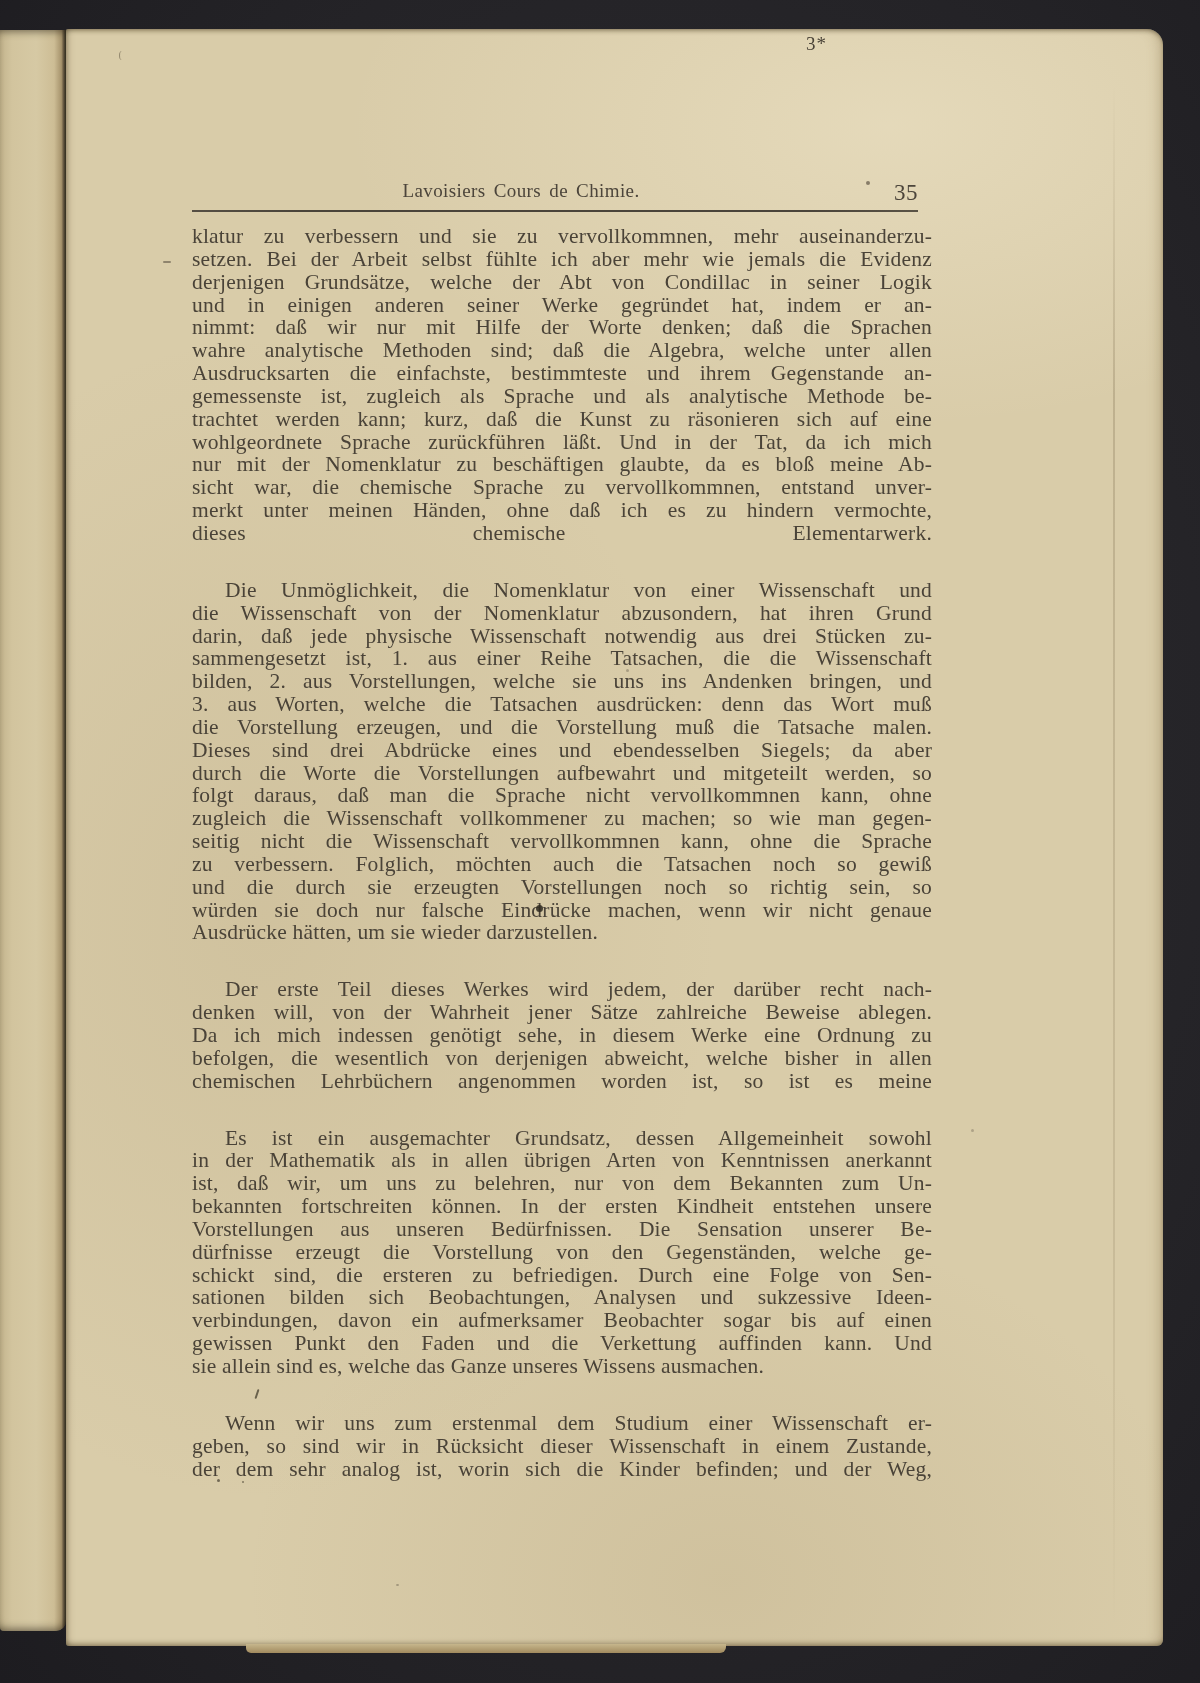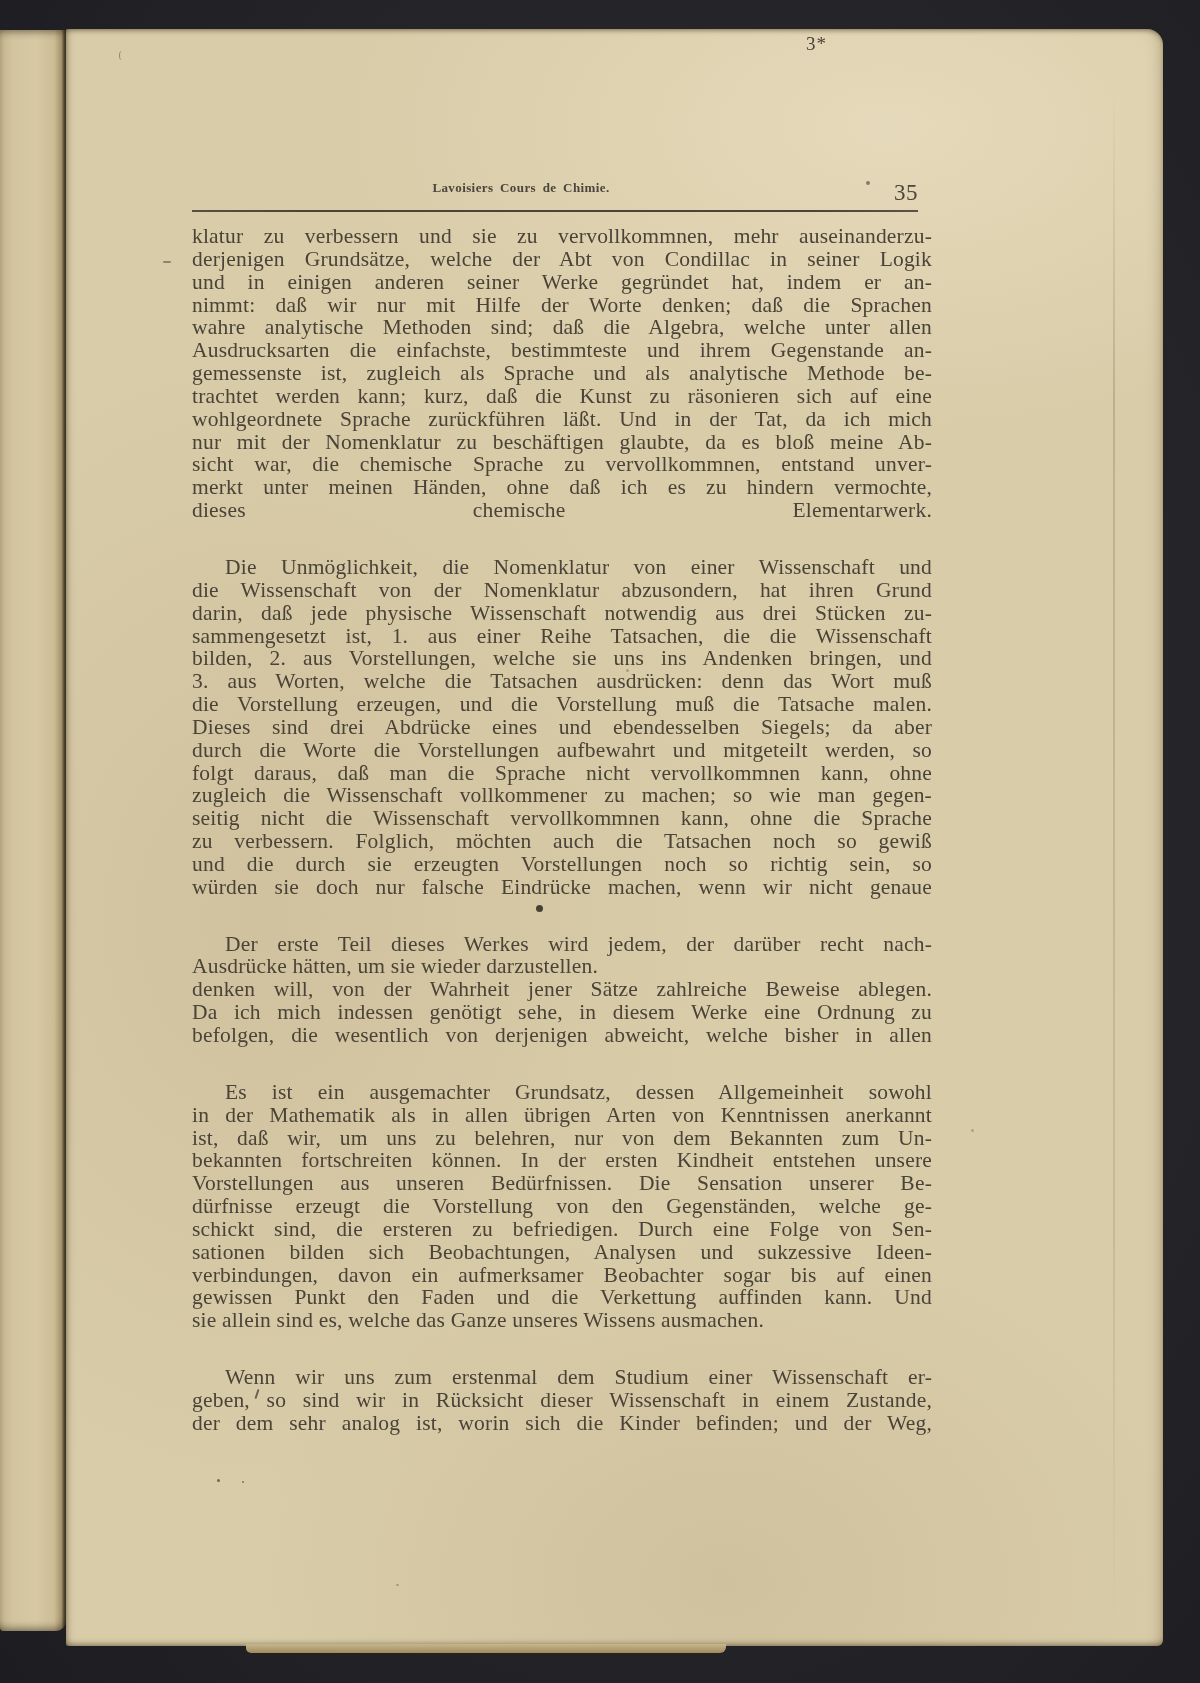--- a/index.html
+++ b/index.html
@@ -51,21 +51,21 @@
   }
   
   .under-sliver{
     position:absolute;left:180px;bottom:-7px;width:480px;height:9px;
     background:linear-gradient(180deg,#c6b68c,#a18a5e);
     border-radius:0 0 6px 5px;
   }
   .textblock{position:absolute;left:126px;top:0;width:740px;}
   .running-title{
     position:absolute;top:151px;left:329px;transform:translateX(-50%);
-    font-size:13px;color:#4c453b;letter-spacing:.4px;word-spacing:3px;white-space:nowrap;font-weight:bold;
+    font-size:19px;color:#4c453b;letter-spacing:.4px;word-spacing:3px;white-space:nowrap;
   }
   .page-number{
     position:absolute;top:151px;right:14px;
     font-size:23px;color:#4c453b;letter-spacing:.5px;
   }
   .rule{
     position:absolute;top:181px;left:0;width:726px;height:2px;
     background:linear-gradient(90deg,#564f44,#4a443a 15%,#4a443a 85%,#5a5346);
   }
   .body-text{
@@ -102,20 +102,21 @@
   <div class="deckle"></div>
   <div class="crease-vert"></div>
   <div class="under-sliver"></div>
 
   <div class="textblock">
     <span class="running-title">Lavoisiers Cours de Chimie.</span>
     <span class="page-number">35</span>
     <div class="rule"></div>
     <div class="body-text">
         <div class="bl">klatur zu verbessern und sie zu vervollkommnen, mehr auseinanderzu-</div>
+        <div class="bl">setzen.  Bei der Arbeit selbst fühlte ich aber mehr wie jemals die Evidenz</div>
         <div class="bl">derjenigen Grundsätze, welche der Abt von Condillac in seiner Logik</div>
         <div class="bl">und in einigen anderen seiner Werke gegründet hat, indem er an-</div>
         <div class="bl">nimmt: daß wir nur mit Hilfe der Worte denken; daß die Sprachen</div>
         <div class="bl">wahre analytische Methoden sind; daß die Algebra, welche unter allen</div>
         <div class="bl">Ausdrucksarten die einfachste, bestimmteste und ihrem Gegenstande an-</div>
         <div class="bl">gemessenste ist, zugleich als Sprache und als analytische Methode be-</div>
         <div class="bl">trachtet werden kann; kurz, daß die Kunst zu räsonieren sich auf eine</div>
         <div class="bl">wohlgeordnete Sprache zurückführen läßt.  Und in der Tat, da ich mich</div>
         <div class="bl">nur mit der Nomenklatur zu beschäftigen glaubte, da es bloß meine Ab-</div>
         <div class="bl">sicht war, die chemische Sprache zu vervollkommnen, entstand unver-</div>
@@ -129,25 +130,26 @@
         <div class="bl">3. aus Worten, welche die Tatsachen ausdrücken: denn das Wort muß</div>
         <div class="bl">die Vorstellung erzeugen, und die Vorstellung muß die Tatsache malen.</div>
         <div class="bl">Dieses sind drei Abdrücke eines und ebendesselben Siegels; da aber</div>
         <div class="bl">durch die Worte die Vorstellungen aufbewahrt und mitgeteilt werden, so</div>
         <div class="bl">folgt daraus, daß man die Sprache nicht vervollkommnen kann, ohne</div>
         <div class="bl">zugleich die Wissenschaft vollkommener zu machen; so wie man gegen-</div>
         <div class="bl">seitig nicht die Wissenschaft vervollkommnen kann, ohne die Sprache</div>
         <div class="bl">zu verbessern.  Folglich, möchten auch die Tatsachen noch so gewiß</div>
         <div class="bl">und die durch sie erzeugten Vorstellungen noch so richtig sein, so</div>
         <div class="bl">würden sie doch nur falsche Eindrücke machen, wenn wir nicht genaue</div>
+        <div class="bl parend">Ausdrücke hätten, um sie wieder darzustellen.</div>
         <div class="bl indent">Der erste Teil dieses Werkes wird jedem, der darüber recht nach-</div>
-        <div class="bl parend">Ausdrücke hätten, um sie wieder darzustellen.</div>
         <div class="bl">denken will, von der Wahrheit jener Sätze zahlreiche Beweise ablegen.</div>
         <div class="bl">Da ich mich indessen genötigt sehe, in diesem Werke eine Ordnung zu</div>
         <div class="bl">befolgen, die wesentlich von derjenigen abweicht, welche bisher in allen</div>
+        <div class="bl">chemischen Lehrbüchern angenommen worden ist, so ist es meine</div>
         <div class="bl indent">Es ist ein ausgemachter Grundsatz, dessen Allgemeinheit sowohl</div>
         <div class="bl">in der Mathematik als in allen übrigen Arten von Kenntnissen anerkannt</div>
         <div class="bl">ist, daß wir, um uns zu belehren, nur von dem Bekannten zum Un-</div>
         <div class="bl">bekannten fortschreiten können.  In der ersten Kindheit entstehen unsere</div>
         <div class="bl">Vorstellungen aus unseren Bedürfnissen.  Die Sensation unserer Be-</div>
         <div class="bl">dürfnisse erzeugt die Vorstellung von den Gegenständen, welche ge-</div>
         <div class="bl">schickt sind, die ersteren zu befriedigen.  Durch eine Folge von Sen-</div>
         <div class="bl">sationen bilden sich Beobachtungen, Analysen und sukzessive Ideen-</div>
         <div class="bl">verbindungen, davon ein aufmerksamer Beobachter sogar bis auf einen</div>
         <div class="bl">gewissen Punkt den Faden und die Verkettung auffinden kann.  Und</div>

